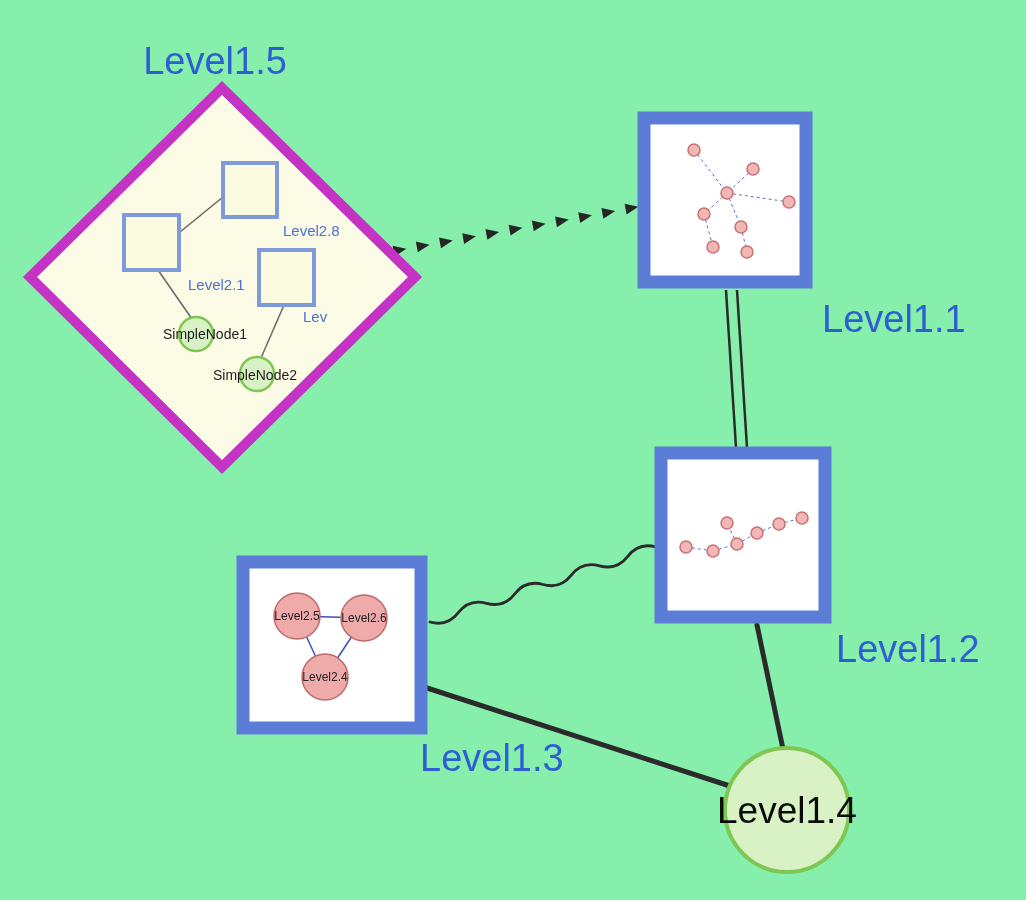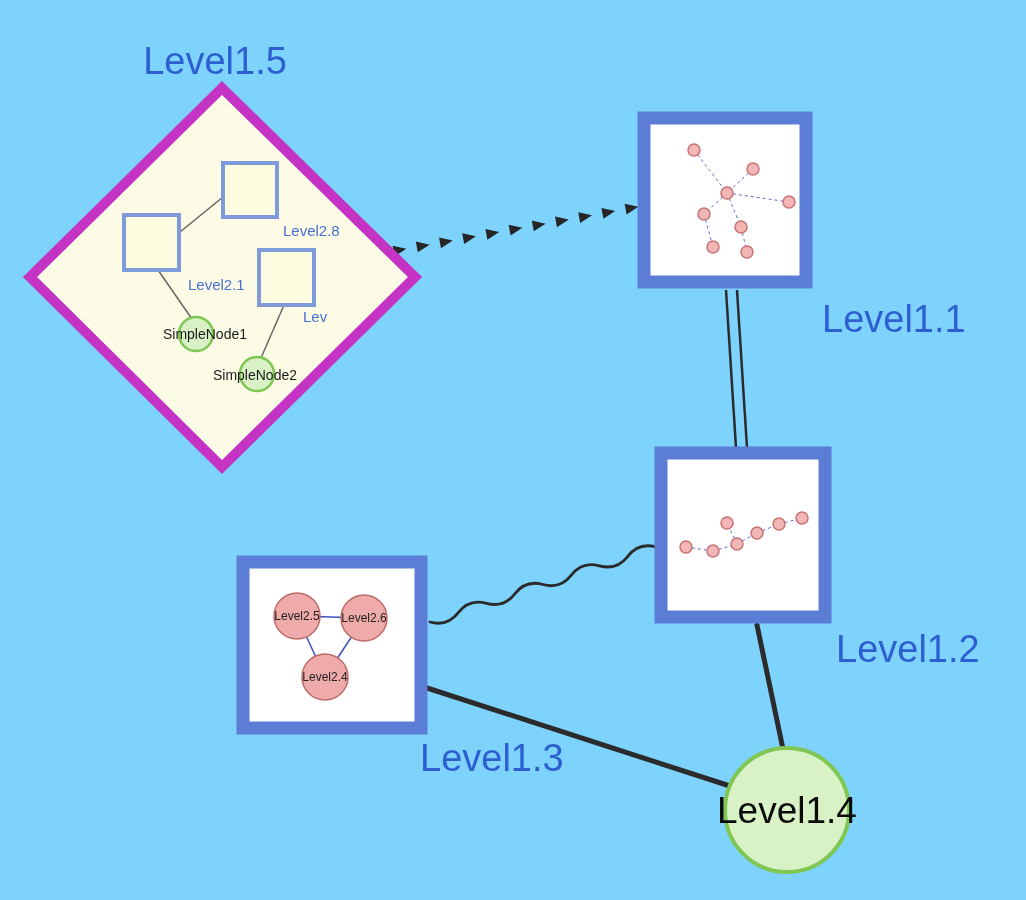--- a/index.html
+++ b/index.html
@@ -1,16 +1,16 @@
 <!DOCTYPE html>
 <html><head>
 <meta charset="utf-8">
 <style>
   html,body{margin:0;padding:0;background:#ffffff;}
-  .canvas{position:relative;width:1026px;height:900px;background:#7dd3fc;overflow:hidden;}
+  .canvas{position:relative;width:1026px;height:900px;background:#86efac;overflow:hidden;}
   svg{display:block;}
   text{font-family:"Liberation Sans",sans-serif;}
   .diamond{fill:#fcfce6;stroke:#c433c4;stroke-width:10;stroke-linejoin:miter;}
   .inner-square{fill:#fbfbdf;stroke:#7f9ad8;stroke-width:4;}
   .big-square{fill:#ffffff;stroke:#5b7dd6;stroke-width:13;}
   .green-node{fill:#d8f2c6;stroke:#7fc653;stroke-width:2.5;}
   .green-node-lg{fill:#d8f2c6;stroke:#7fc653;stroke-width:4;}
   .pink-node-sm{fill:#f2b6b6;stroke:#c87272;stroke-width:1.5;}
   .pink-node-lg{fill:#efaaaa;stroke:#bf6a6a;stroke-width:1.5;}
   .inner-edge-gray{stroke:#666666;stroke-width:1.5;}

